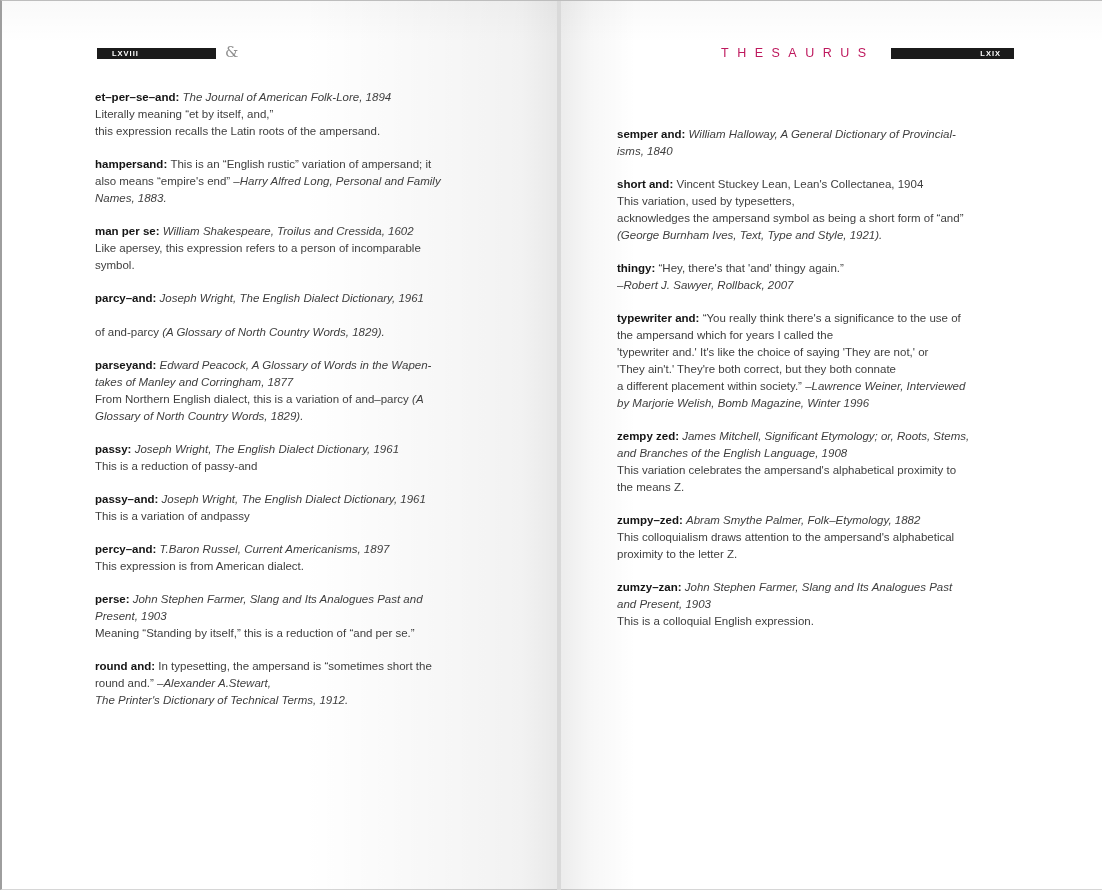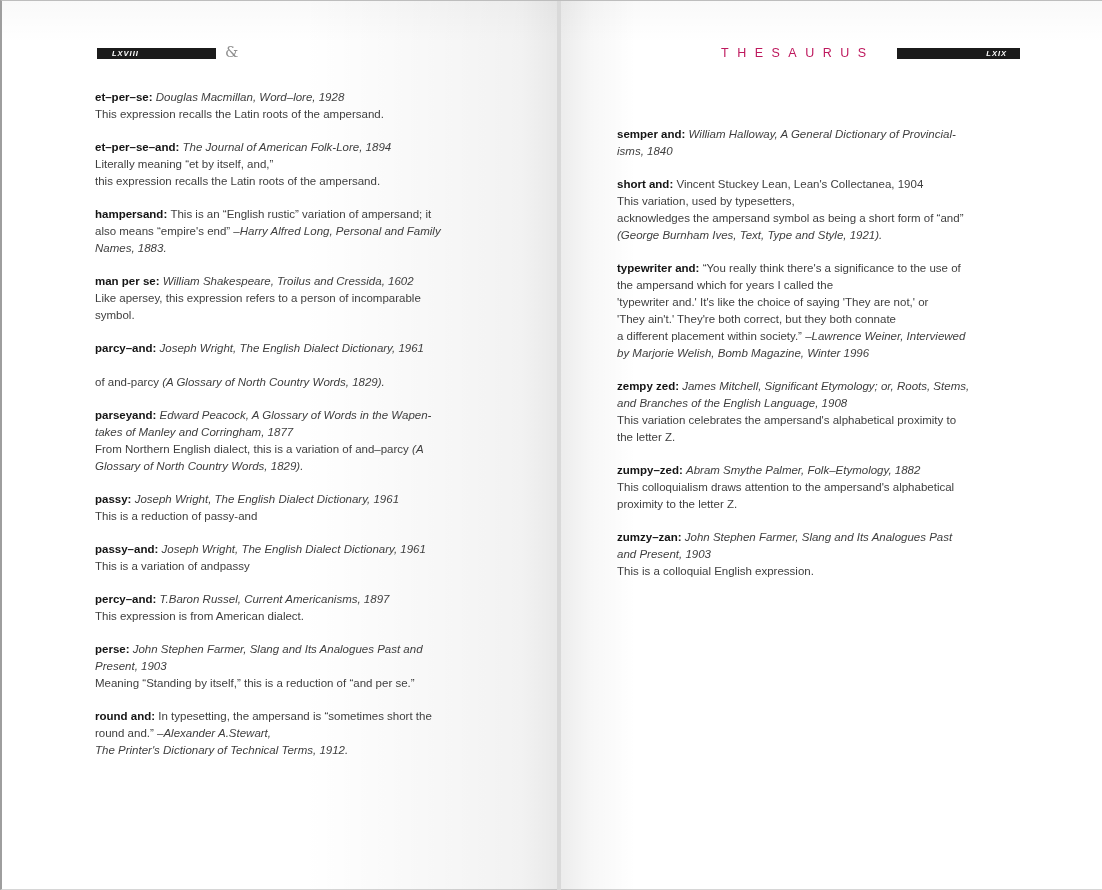--- a/index.html
+++ b/index.html
@@ -35,24 +35,24 @@
   .sheen-right-page{
     position:absolute;left:559px;top:0;width:75px;height:890px;
     background:linear-gradient(to right, rgba(0,0,0,0.075) 0%, rgba(0,0,0,0.03) 40%, rgba(0,0,0,0) 100%);
     pointer-events:none;
   }
 
   
   .folio-bar{
     position:absolute;height:11px;background:#1b1b1b;color:#ffffff;
     display:flex;align-items:center;
-    font-size:7.5px;font-weight:bold;letter-spacing:1px;font-style:italic;
+    font-size:7.5px;font-weight:bold;letter-spacing:1px;
   }
   .folio-bar.left-bar{left:95px;top:47px;width:119px;padding-left:15px;box-sizing:border-box;}
-  .folio-bar.right-bar{left:889px;top:47px;width:123px;justify-content:flex-end;padding-right:13px;box-sizing:border-box;margin-left:6px;}
+  .folio-bar.right-bar{left:889px;top:47px;width:123px;justify-content:flex-end;padding-right:13px;box-sizing:border-box;}
   .ornament{
     position:absolute;left:223px;top:42px;
     font-family:"DejaVu Serif",serif;font-size:15px;color:#8f8f8f;
   }
   .running-title{
     position:absolute;left:719px;top:45px;
     font-size:12.5px;color:#be185d;letter-spacing:8.5px;
   }
 
   
@@ -81,35 +81,35 @@
     <span>LXVIII</span>
   </div>
   <div class="ornament">&amp;</div>
 
   <div class="running-title">THESAURUS</div>
   <div class="folio-bar right-bar">
     <span>LXIX</span>
   </div>
 
   <div class="column left-col" id="left-col">
-      <div class="entry"><span class="term">et–per–se: </span><span class="it">Douglas Macmillan, Word–lore, 1928</span><br><span>This expression recalls the Latin roots of the ampersand.</span></div>
       <div class="entry"><span class="term">et–per–se–and: </span><span class="it">The Journal of American Folk-Lore, 1894</span><br><span>Literally meaning “et by itself, and,”</span><br><span>this expression recalls the Latin roots of the ampersand.</span></div>
       <div class="entry"><span class="term">hampersand: </span><span>This is an “English rustic” variation of ampersand; it</span><br><span>also means “empire's end” </span><span class="it">–Harry Alfred Long, Personal and Family</span><br><span class="it">Names, 1883.</span></div>
       <div class="entry"><span class="term">man per se: </span><span class="it">William Shakespeare, Troilus and Cressida, 1602</span><br><span>Like apersey, this expression refers to a person of incomparable</span><br><span>symbol.</span></div>
       <div class="entry"><span class="term">parcy–and: </span><span class="it">Joseph Wright, The English Dialect Dictionary, 1961</span><br><br><span>of and-parcy </span><span class="it">(A Glossary of North Country Words, 1829).</span></div>
       <div class="entry"><span class="term">parseyand: </span><span class="it">Edward Peacock, A Glossary of Words in the Wapen-</span><br><span class="it">takes of Manley and Corringham, 1877</span><br><span>From Northern English dialect, this is a variation of and–parcy </span><span class="it">(A</span><br><span class="it">Glossary of North Country Words, 1829).</span></div>
       <div class="entry"><span class="term">passy: </span><span class="it">Joseph Wright, The English Dialect Dictionary, 1961</span><br><span>This is a reduction of passy-and</span></div>
       <div class="entry"><span class="term">passy–and: </span><span class="it">Joseph Wright, The English Dialect Dictionary, 1961</span><br><span>This is a variation of andpassy</span></div>
       <div class="entry"><span class="term">percy–and: </span><span class="it">T.Baron Russel, Current Americanisms, 1897</span><br><span>This expression is from American dialect.</span></div>
       <div class="entry"><span class="term">perse: </span><span class="it">John Stephen Farmer, Slang and Its Analogues Past and</span><br><span class="it">Present, 1903</span><br><span>Meaning “Standing by itself,” this is a reduction of “and per se.”</span></div>
       <div class="entry"><span class="term">round and: </span><span>In typesetting, the ampersand is “sometimes short the</span><br><span>round and.” </span><span class="it">–Alexander A.Stewart,</span><br><span class="it">The Printer's Dictionary of Technical Terms, 1912.</span></div>
     </div>
 
   <div class="column right-col" id="right-col">
       <div class="entry"><span class="term">semper and: </span><span class="it">William Halloway, A General Dictionary of Provincial-</span><br><span class="it">isms, 1840</span><br></div>
       <div class="entry"><span class="term">short and: </span><span>Vincent Stuckey Lean, Lean's Collectanea, 1904</span><br><span>This variation, used by typesetters,</span><br><span>acknowledges the ampersand symbol as being a short form of “and”</span><br><span class="it">(George Burnham Ives, Text, Type and Style, 1921).</span></div>
+      <div class="entry"><span class="term">thingy: </span><span>“Hey, there's that 'and' thingy again.”</span><br><span class="it">–Robert J. Sawyer, Rollback, 2007</span></div>
       <div class="entry"><span class="term">typewriter and: </span><span>“You really think there's a significance to the use of</span><br><span>the ampersand which for years I called the</span><br><span>'typewriter and.' It's like the choice of saying 'They are not,' or</span><br><span>'They ain't.' They're both correct, but they both connate</span><br><span>a different placement within society.” </span><span class="it">–Lawrence Weiner, Interviewed</span><br><span class="it">by Marjorie Welish, Bomb Magazine, Winter 1996</span></div>
-      <div class="entry"><span class="term">zempy zed: </span><span class="it">James Mitchell, Significant Etymology; or, Roots, Stems,</span><br><span class="it">and Branches of the English Language, 1908</span><br><span>This variation celebrates the ampersand's alphabetical proximity to</span><br><span>the letter Z.</span></div>
+      <div class="entry"><span class="term">zempy zed: </span><span class="it">James Mitchell, Significant Etymology; or, Roots, Stems,</span><br><span class="it">and Branches of the English Language, 1908</span><br><span>This variation celebrates the ampersand's alphabetical proximity to</span><br><span>the means Z.</span></div>
       <div class="entry"><span class="term">zumpy–zed: </span><span class="it">Abram Smythe Palmer, Folk–Etymology, 1882</span><br><span>This colloquialism draws attention to the ampersand's alphabetical</span><br><span>proximity to the letter Z.</span></div>
       <div class="entry"><span class="term">zumzy–zan: </span><span class="it">John Stephen Farmer, Slang and Its Analogues Past</span><br><span class="it">and Present, 1903</span><br><span>This is a colloquial English expression.</span></div>
     </div>
 
 </div>
 
 </body></html>

